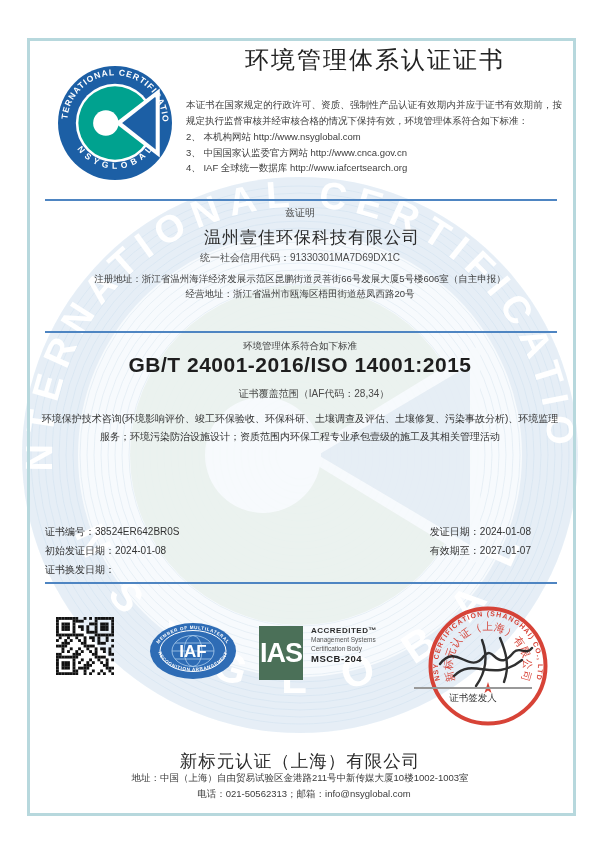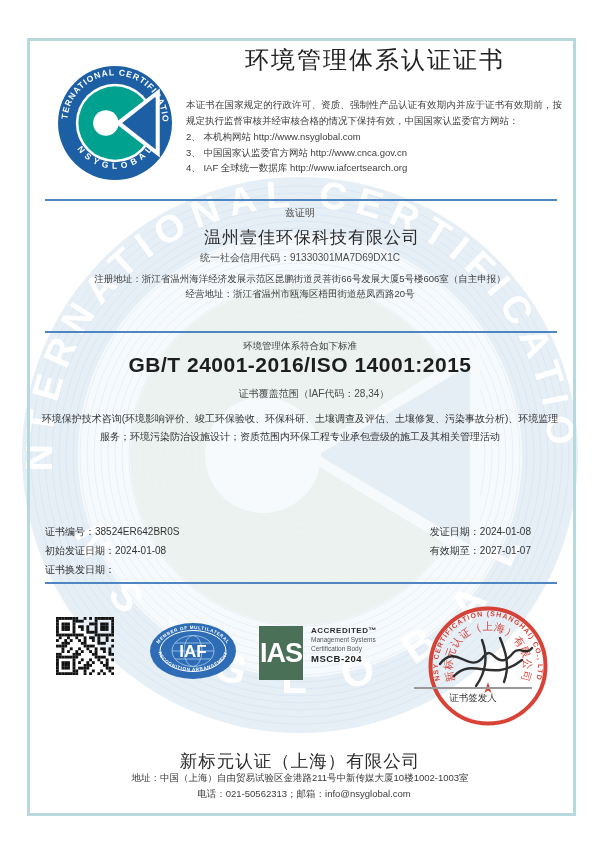--- a/index.html
+++ b/index.html
@@ -111,21 +111,21 @@
     <text font-size="8.4" font-weight="bold" fill="#ffffff" letter-spacing="1">
       <textPath href="#logo-top" startOffset="50%" text-anchor="middle">INTERNATIONAL CERTIFICATION</textPath>
     </text>
     <text font-size="8.4" font-weight="bold" fill="#ffffff" letter-spacing="1">
       <textPath href="#logo-bot" startOffset="50%" text-anchor="middle">N S Y   G L O B A L</textPath>
     </text>
   </svg>
 
   <div class="abs title">环境管理体系认证证书</div>
 
-  <div class="abs intro">本证书在国家规定的行政许可、资质、强制性产品认证有效期内并应于证书有效期前，按规定执行监督审核并经审核合格的情况下保持有效，中国国家认监委官方网站：</div>
+  <div class="abs intro">本证书在国家规定的行政许可、资质、强制性产品认证有效期内并应于证书有效期前，按规定执行监督审核并经审核合格的情况下保持有效，环境管理体系符合如下标准：</div>
   <div class="abs" style="left:186px;top:129px;width:376px;">
     <div class="intro-item">2、 本机构网站 http://www.nsyglobal.com</div>
     <div class="intro-item">3、 中国国家认监委官方网站 http://www.cnca.gov.cn</div>
     <div class="intro-item">4、 IAF 全球统一数据库 http://www.iafcertsearch.org</div>
   </div>
 
   <div class="abs rule" style="top:199px;"></div>
 
   <div class="abs ctr lbl" style="top:206px;">兹证明</div>
   <div class="abs ctr company" style="top:226px;">温州壹佳环保科技有限公司</div>

